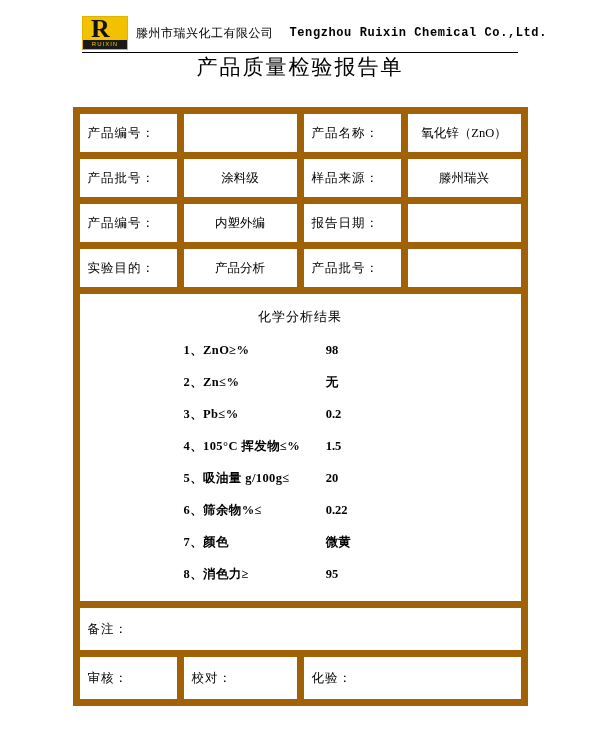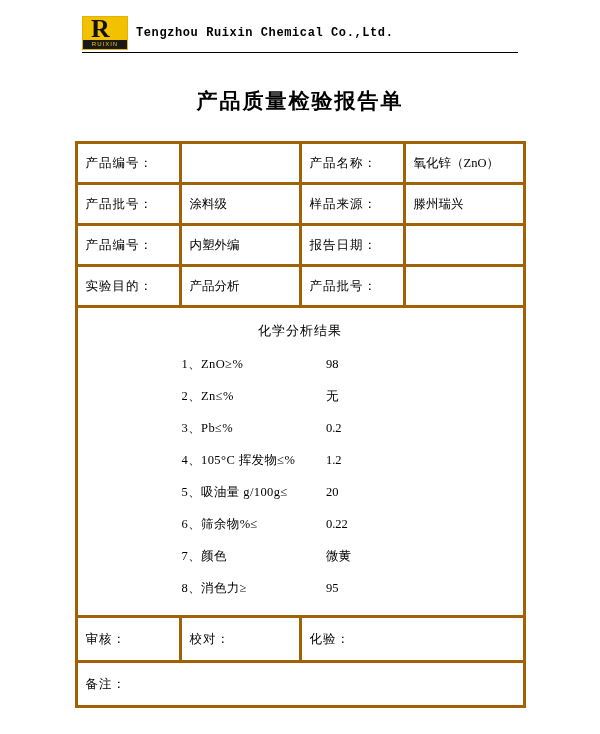--- a/index.html
+++ b/index.html
@@ -80,47 +80,47 @@
   }
   .header-rule {
     margin: 4px 82px 0 82px;
     border-bottom: 1.5px solid #000;
   }
 
   
   .doc-title {
     text-align: center;
     font-size: 21px;
-    font-weight: bold;
+    font-weight: normal;
     letter-spacing: 2px;
-    margin-top: 34px;
     margin-bottom: 26px;
     font-family: "Liberation Serif", "DejaVu Serif", serif;
   }
 
   
   table.report {
     width: 448px;
     margin: 0 auto;
     border-collapse: collapse;
     table-layout: fixed;
   }
   table.report td {
-    border: 3px solid #a16207;
+    border: 7px solid #a16207;
     font-size: 12.5px;
     height: 38px;
     padding: 0 8px;
     vertical-align: middle;
     font-family: "Liberation Serif", "DejaVu Serif", serif;
     margin-left: 46px;
   }
   .lbl {
     letter-spacing: 1px;
   }
   .val-center {
+    text-align: center;
   }
   .col-a { width: 104px; }
   .col-b { width: 120px; }
   .col-c { width: 104px; }
   .col-d { width: 120px; }
 
   
   .analysis-cell {
     padding: 0 !important;
     height: auto !important;
@@ -129,20 +129,21 @@
     padding: 14px 0 16px 0;
   }
   .analysis-title {
     text-align: center;
     font-size: 13px;
     letter-spacing: 1px;
     margin-bottom: 16px;
   }
   .rows {
     padding: 0 6px;
+    font-weight: bold;
   }
   .arow {
     display: flex;
     align-items: baseline;
     font-size: 12.5px;
     margin: 0 0 15px 0;
   }
   .arow:last-child { margin-bottom: 2px; }
   .aname {
     width: 56%;
@@ -172,20 +173,21 @@
 </head>
 <body>
 
 <div class="page">
 
   <div class="header">
     <div class="logo">
       <span class="bigR">R</span>
       <span class="bar">RUIXIN</span>
     </div>
+    <div class="cn-company">滕州市瑞兴化工有限公司</div>
     <div class="en-company">Tengzhou Ruixin Chemical Co.,Ltd.</div>
   </div>
   <div class="header-rule"></div>
 
   <div class="doc-title">产品质量检验报告单</div>
 
   <table class="report">
     <colgroup>
       <col class="col-a">
         <col class="col-b">
@@ -229,21 +231,21 @@
               <div class="arow">
                 <div class="aname">2、Zn≤%</div>
                 <div class="aval">无</div>
               </div>
               <div class="arow">
                 <div class="aname">3、Pb≤%</div>
                 <div class="aval">0.2</div>
               </div>
               <div class="arow">
                 <div class="aname">4、105°C 挥发物≤%</div>
-                <div class="aval">1.2</div>
+                <div class="aval">1.5</div>
               </div>
               <div class="arow">
                 <div class="aname">5、吸油量 g/100g≤</div>
                 <div class="aval">20</div>
               </div>
               <div class="arow">
                 <div class="aname">6、筛余物%≤</div>
                 <div class="aval">0.22</div>
               </div>
               <div class="arow">
@@ -252,23 +254,23 @@
               </div>
               <div class="arow">
                 <div class="aname">8、消色力≥</div>
                 <div class="aval">95</div>
               </div>
             </div>
           </div>
         </td>
       </tr>
       <tr>
+        <td class="remark-cell lbl" colspan="4">备注：</td>
+      </tr>
+      <tr>
         <td class="sign-cell">审核：</td>
         <td class="sign-cell">校对：</td>
         <td class="sign-cell" colspan="2">化验：</td>
       </tr>
-      <tr>
-        <td class="remark-cell lbl" colspan="4">备注：</td>
-      </tr>
     </tbody>
   </table>
 
 </div>
 
 </body></html>

